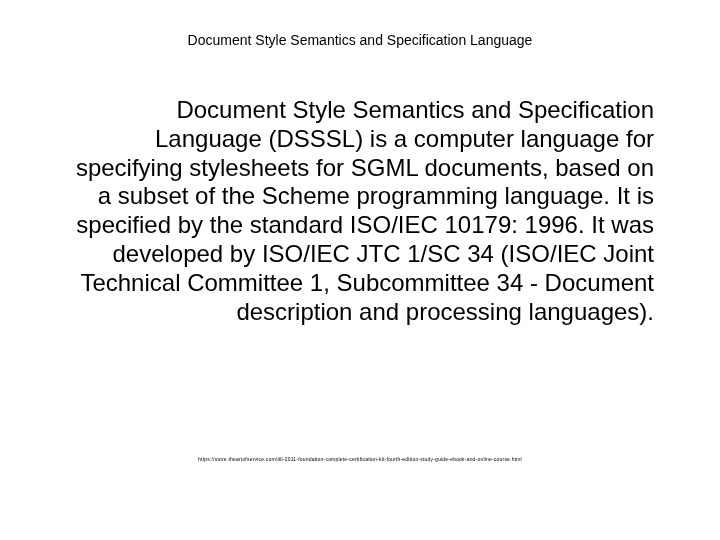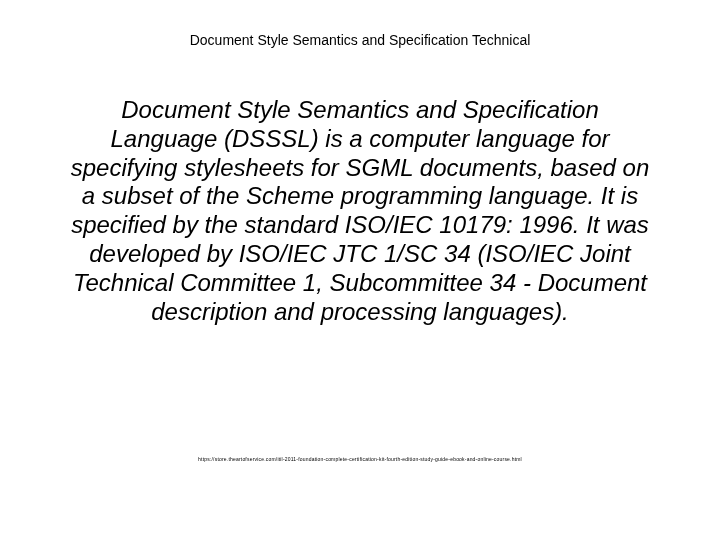--- a/index.html
+++ b/index.html
@@ -24,39 +24,38 @@
       font-size: 14px;
       font-weight: normal;
       color: #000000;
       padding: 0 120px;
     }
     .body-text {
       position: absolute;
       top: 96px;
       left: 66px;
       right: 66px;
-      text-align: center;
+      text-align: right;
       font-size: 24px;
       line-height: 1.2;
       color: #000000;
       font-weight: normal;
-      font-style: italic;
     }
     .footer-url {
       position: absolute;
       bottom: 78px;
       left: 0;
       right: 0;
       text-align: center;
       font-size: 5px;
       color: #000000;
       letter-spacing: 0.2px;
       padding: 0 60px;
     }
   </style>
 </head>
 <body>
 
-<div class="header-title">Document Style Semantics and Specification Technical</div>
+<div class="header-title">Document Style Semantics and Specification Language</div>
 
 <div class="body-text">Document Style Semantics and Specification Language (DSSSL) is a computer language for specifying stylesheets for SGML documents, based on a subset of the Scheme programming language. It is specified by the standard ISO/IEC 10179: 1996. It was developed by ISO/IEC JTC 1/SC 34 (ISO/IEC Joint Technical Committee 1, Subcommittee 34 - Document description and processing languages).</div>
 
 <div class="footer-url">https://store.theartofservice.com/itil-2011-foundation-complete-certification-kit-fourth-edition-study-guide-ebook-and-online-course.html</div>
 
 </body></html>

